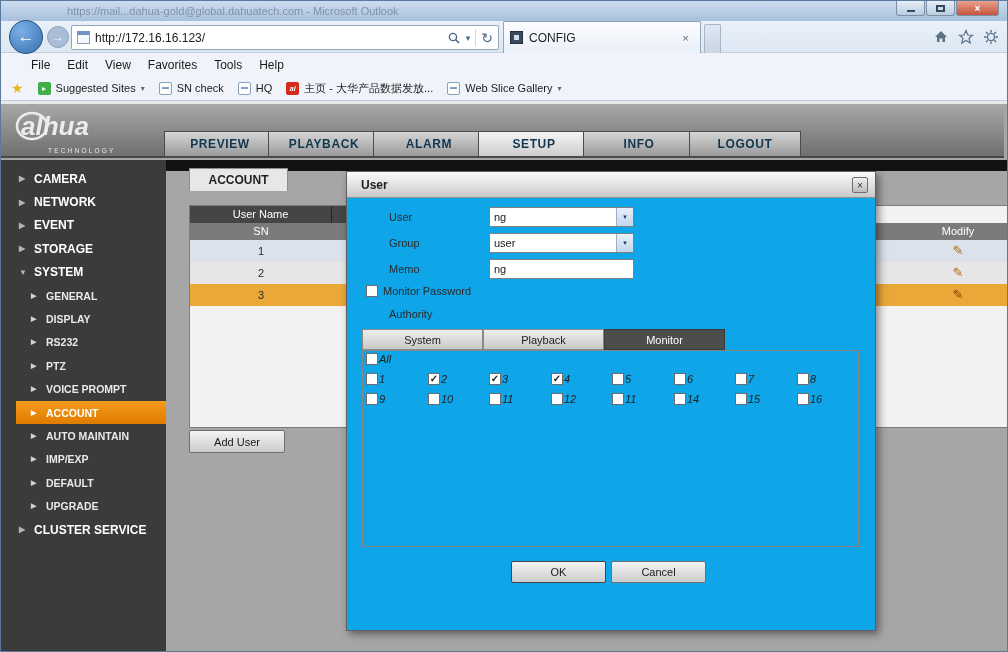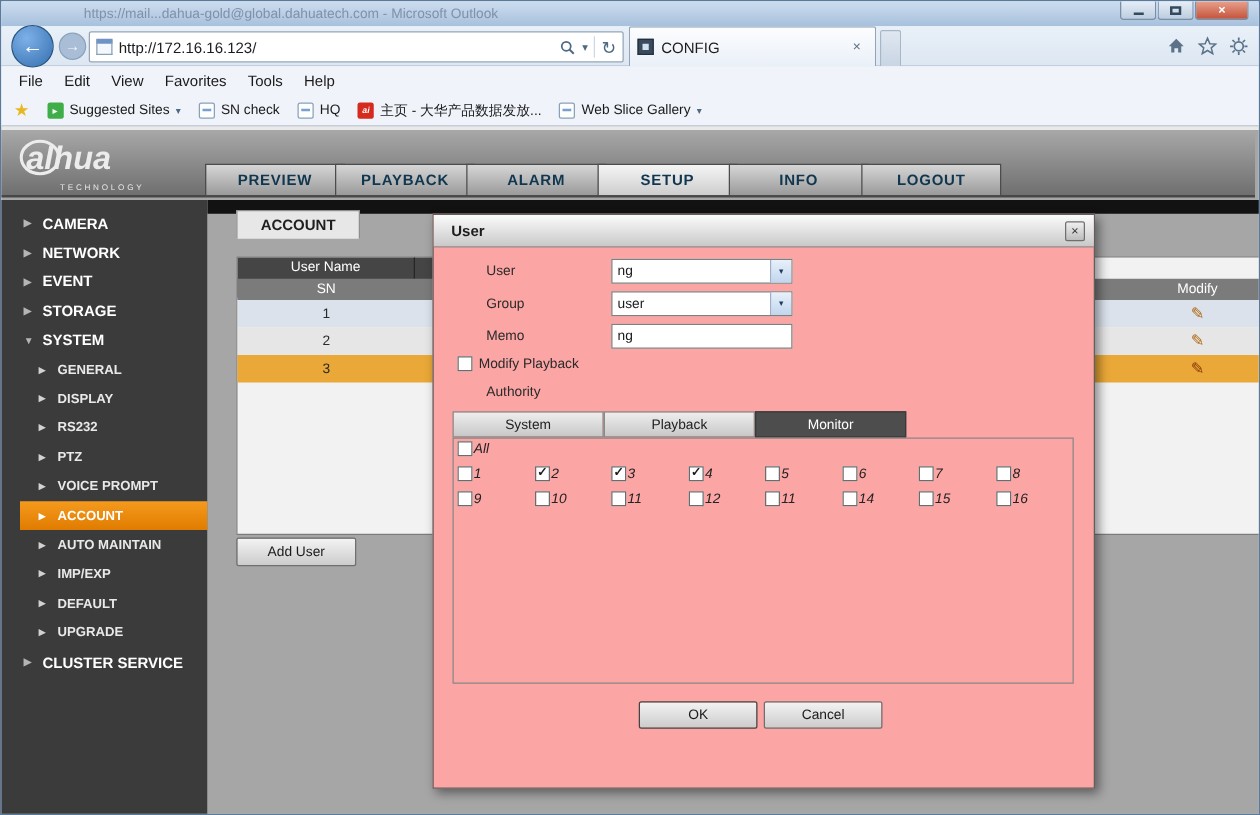--- a/index.html
+++ b/index.html
@@ -25,21 +25,21 @@
   .addr-refresh { color:#4d6a85; font-size:14px; }
   .addr-sep { width:1px; height:17px; background:#cdd8e4; }
   .tab { position:absolute; left:502px; top:0; width:198px; height:32px; background:linear-gradient(#fcfdfe,#eaf0f8); border:1px solid #93a4b8; border-bottom:none; border-radius:2px 2px 0 0; display:flex; align-items:center; padding:0 6px; gap:6px; }
   .tab-favicon { width:13px; height:13px; background:#3a4a5c; border:1px solid #22303e; flex:none; display:flex; align-items:center; justify-content:center; }
   .tab-favicon i { width:5px; height:5px; background:#cfe0f0; display:block; }
   .tab-title { font-size:12px; color:#1c1c1c; flex:1; }
   .tab-close { width:17px; height:17px; display:flex; align-items:center; justify-content:center; font-size:11px; color:#5c6c7c; border-radius:2px; }
   .tab-stub { position:absolute; left:703px; top:3px; width:17px; height:29px; background:linear-gradient(#dfe7f1,#c9d5e3); border:1px solid #a8b7c8; border-bottom:none; border-radius:2px 2px 0 0; }
   .nav-right { position:absolute; right:8px; top:8px; display:flex; gap:9px; align-items:center; }
 
-  .menubar { position:absolute; top:52px; left:0; right:0; height:23px; background:#f0f4fa; display:flex; align-items:center; gap:17px; padding-left:14px; }
+  .menubar { position:absolute; top:52px; left:0; right:0; height:23px; background:#f0f4fa; display:flex; align-items:center; gap:17px; padding-left:30px; }
   .menu-item { font-size:12px; color:#1a1a1a; }
   .favbar { position:absolute; top:75px; left:0; right:0; height:25px; background:#f0f4fa; border-bottom:1px solid #c2cedd; display:flex; align-items:center; gap:14px; padding-left:10px; }
   .fav-item { display:flex; align-items:center; gap:5px; font-size:11px; color:#1a1a1a; }
   .fav-star { color:#e8b820; font-size:14px; }
   .ic-sq { width:13px; height:13px; border-radius:2px; flex:none; display:flex; align-items:center; justify-content:center; }
   .ic-green { background:#3fae49; color:#fff; font-size:8px; }
   .ic-page { background:#fdfefe; border:1px solid #8aa0b8; }
   .ic-page i { width:7px; height:2px; background:#7aa0d0; display:block; }
   .ic-red { background:#d42b1e; color:#fff; font-size:7px; font-weight:bold; font-style:italic; }
   .fav-dd { font-size:8px; color:#4d6a85; }
@@ -74,21 +74,21 @@
   .trow .sn { position:absolute; left:0; width:142px; line-height:22px; text-align:center; font-size:11px; color:#2b2b2b; }
   .trow .pencil { position:absolute; left:718px; width:100px; text-align:center; line-height:22px; font-size:13px; color:#b06a14; }
   .trow.r1 { top:34px; background:#dbe2eb; }
   .trow.r2 { top:56px; background:#e6e6e6; }
   .trow.r3 { top:78px; background:#eaa838; }
   .trow.r3 .pencil { color:#8a3a08; }
   .btn { background:linear-gradient(#f3f3f3,#cccccc); border:1px solid #6f6f6f; border-radius:2px; font-size:11px; color:#1a1a1a; display:flex; align-items:center; justify-content:center; }
   .add-user { position:absolute; left:23px; top:270px; width:96px; height:23px; }
 
   
-  .dialog { position:absolute; left:345px; top:170px; width:530px; height:460px; background:#fca5a5; border:1px solid #5f5f5f; box-shadow:3px 3px 8px rgba(0,0,0,.45); z-index:50; }
+  .dialog { position:absolute; left:345px; top:170px; width:530px; height:460px; background:#0ea5e9; border:1px solid #5f5f5f; box-shadow:3px 3px 8px rgba(0,0,0,.45); z-index:50; }
   .dlg-title { position:absolute; top:0; left:0; right:0; height:26px; background:linear-gradient(#fbfbfb,#c9c9c9); border-bottom:1px solid #8f8f8f; display:flex; align-items:center; padding-left:14px; font-weight:bold; font-size:12px; color:#1d1d1d; }
   .dlg-close { position:absolute; top:5px; right:7px; width:16px; height:16px; background:linear-gradient(#efefef,#bdbdbd); border:1px solid #6f6f6f; border-radius:2px; display:flex; align-items:center; justify-content:center; font-size:10px; color:#333; z-index:2; }
   .fld-label { position:absolute; left:42px; font-size:11px; color:#2a2a2a; line-height:20px; }
   .sel { position:absolute; left:142px; width:145px; height:20px; background:#fff; border:1px solid #7f7f7f; font-size:11px; color:#1a1a1a; display:flex; align-items:center; padding-left:4px; }
   .sel-arrow { position:absolute; right:0; top:0; width:17px; height:18px; background:linear-gradient(#e8f0fa,#c2d6ee); border-left:1px solid #9ab0cc; display:flex; align-items:center; justify-content:center; font-size:7px; color:#1a3a5c; }
   .memo-input { position:absolute; left:142px; top:87px; width:145px; height:20px; background:#fff; border:1px solid #7f7f7f; font-size:11px; color:#1a1a1a; padding-left:4px; font-family:"Liberation Sans",sans-serif; }
   .cb { width:12px; height:12px; background:#fff; border:1px solid #6c6c6c; display:flex; align-items:center; justify-content:center; font-size:10px; font-weight:bold; color:#1a1a1a; line-height:1; flex:none; }
   .mp-row { position:absolute; left:19px; top:113px; display:flex; align-items:center; gap:5px; font-size:11px; color:#2a2a2a; }
   .auth-label { position:absolute; left:42px; top:136px; font-size:11px; color:#2a2a2a; }
   .dlg-tab { position:absolute; top:157px; width:121px; height:21px; display:flex; align-items:center; justify-content:center; font-size:11px; color:#222; background:linear-gradient(#eeeeee,#c8c8c8); border:1px solid #8a8a8a; }
@@ -337,21 +337,21 @@
     <div class="sel" style="top:61px">
       <span>user</span>
       <span class="sel-arrow">▾</span>
     </div>
 
     <span class="fld-label" style="top:87px">Memo</span>
     <input class="memo-input" value="ng" style="">
 
     <div class="mp-row">
       <span class="cb"></span>
-      <span>Modify Playback</span>
+      <span>Monitor Password</span>
     </div>
 
     <span class="auth-label">Authority</span>
 
     <div class="dlg-tab" style="left:15px">System</div>
     <div class="dlg-tab" style="left:136px">Playback</div>
     <div class="dlg-tab active" style="left:257px">Monitor</div>
 
     <div class="auth-panel"></div>
 

